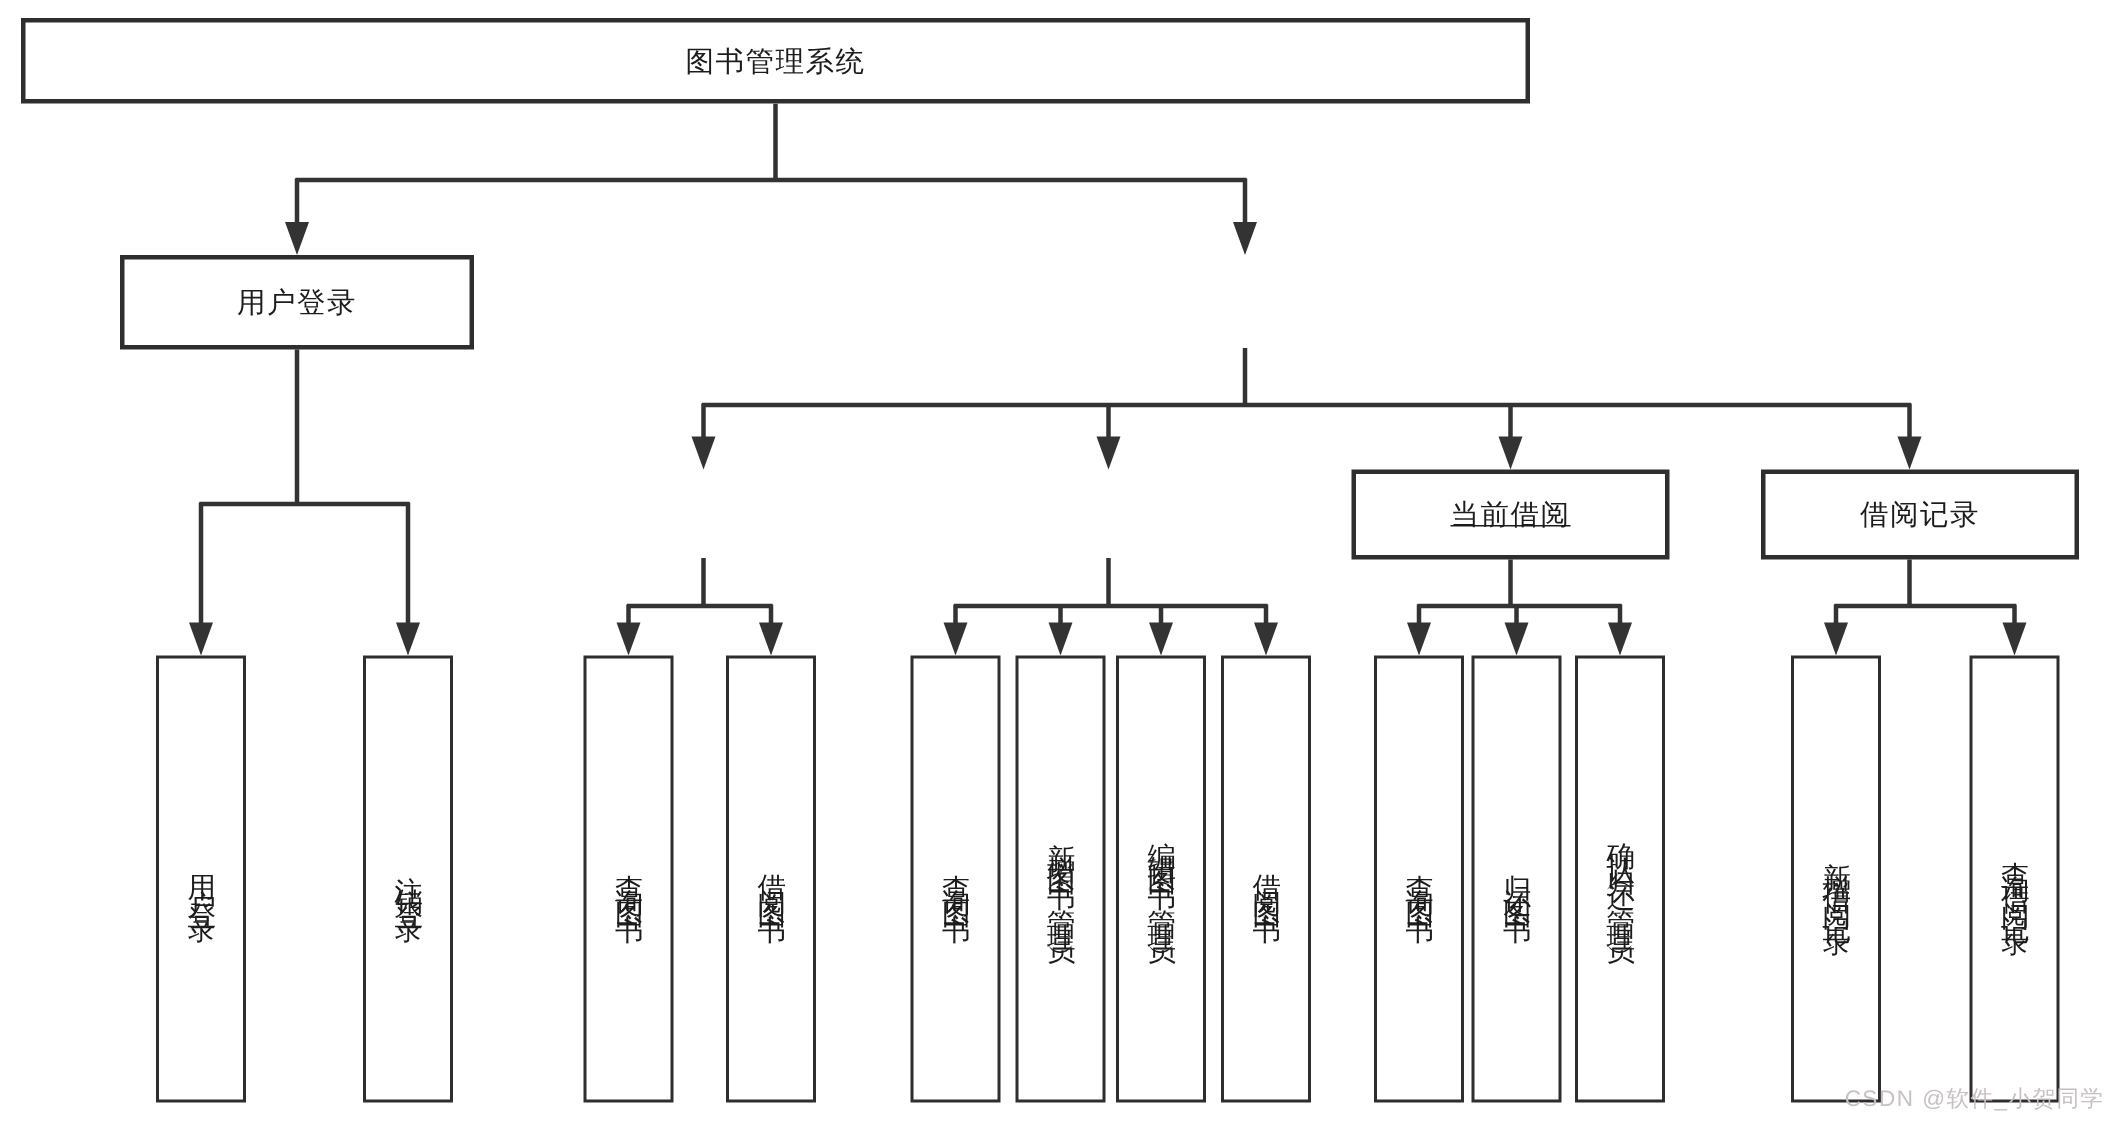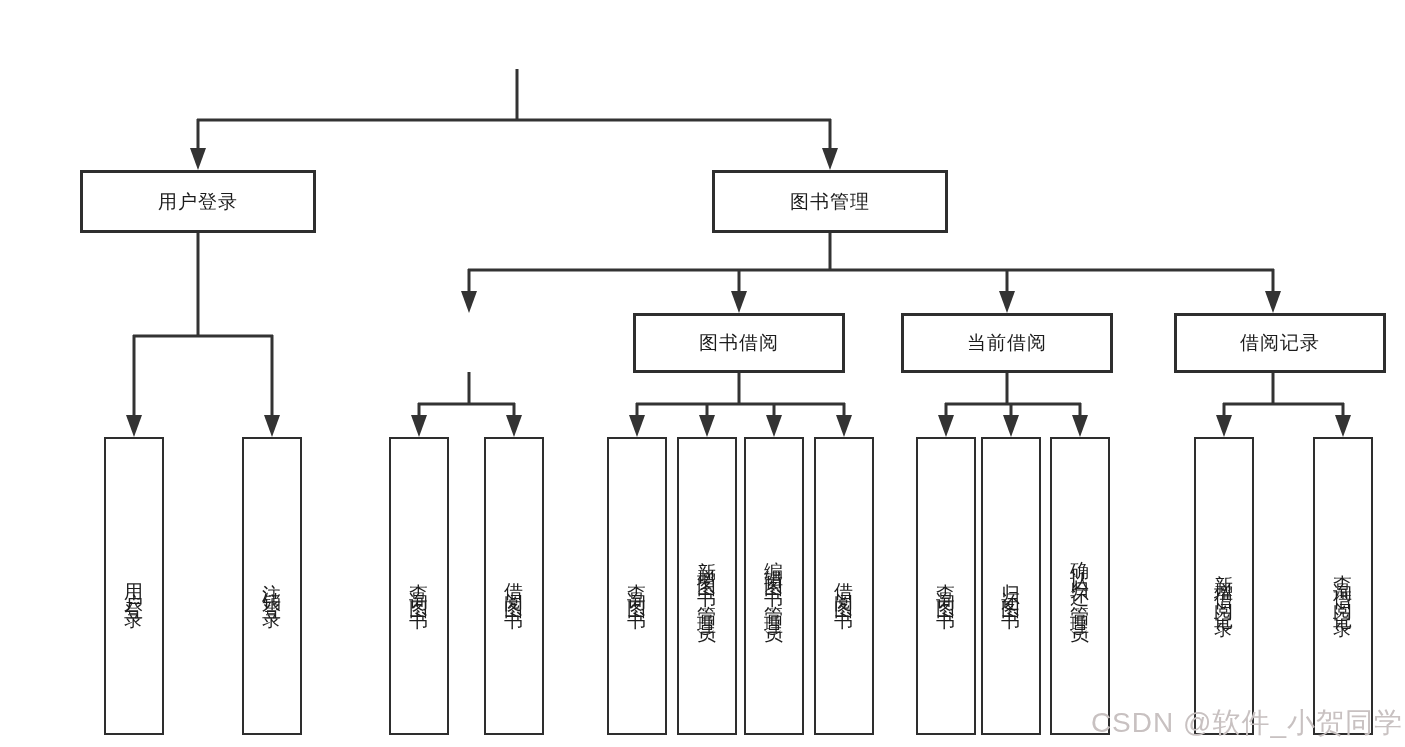--- a/index.html
+++ b/index.html
@@ -34,21 +34,21 @@
   .leaf .vtext{
     writing-mode:vertical-rl;
     text-orientation:mixed;
     letter-spacing:9px;
     line-height:1;
     white-space:nowrap;
   }
   .watermark{
     position:absolute;
     right:2px;bottom:5px;
-    font-size:28px;
+    font-size:15px;
     color:var(--watermark,#c8c1c1);
     letter-spacing:1px;
     z-index:5;
   }
 </style>
 </head>
 <body>
 
 <div id="canvas">
 
@@ -106,26 +106,25 @@
     <polygon points="699,415 715,415 707,437"></polygon>
     <polygon points="766,415 782,415 774,437"></polygon>
     <polygon points="836,415 852,415 844,437"></polygon>
     <polygon points="938,415 954,415 946,437"></polygon>
     <polygon points="1003,415 1019,415 1011,437"></polygon>
     <polygon points="1072,415 1088,415 1080,437"></polygon>
     <polygon points="1216,415 1232,415 1224,437"></polygon>
     <polygon points="1335,415 1351,415 1343,437"></polygon>
   </svg>
 
+  <div class="box" style="left:14px;top:12px;width:1006px;height:57px;">图书管理系统</div>
 
   <div class="box" style="left:80px;top:170px;width:236px;height:63px;">用户登录</div>
-  <div class="box" style="left:712px;top:170px;width:236px;height:63px;">图书管理</div>
 
-  <div class="box" style="left:633px;top:313px;width:212px;height:60px;">图书借阅</div>
-  <div class="box" style="left:901px;top:313px;width:212px;height:60px;">当前借阅</div>
+  <div class="box" style="left:901px;top:313px;width:212px;height:60px;text-decoration:underline;">当前借阅</div>
   <div class="box" style="left:1174px;top:313px;width:212px;height:60px;">借阅记录</div>
 
   <div class="box leaf" style="left:104px;top:437px;width:60px;height:298px;">
     <span class="vtext">用户登录</span>
   </div>
   <div class="box leaf" style="left:242px;top:437px;width:60px;height:298px;">
     <span class="vtext">注销登录</span>
   </div>
 
   <div class="box leaf" style="left:389px;top:437px;width:60px;height:298px;">

